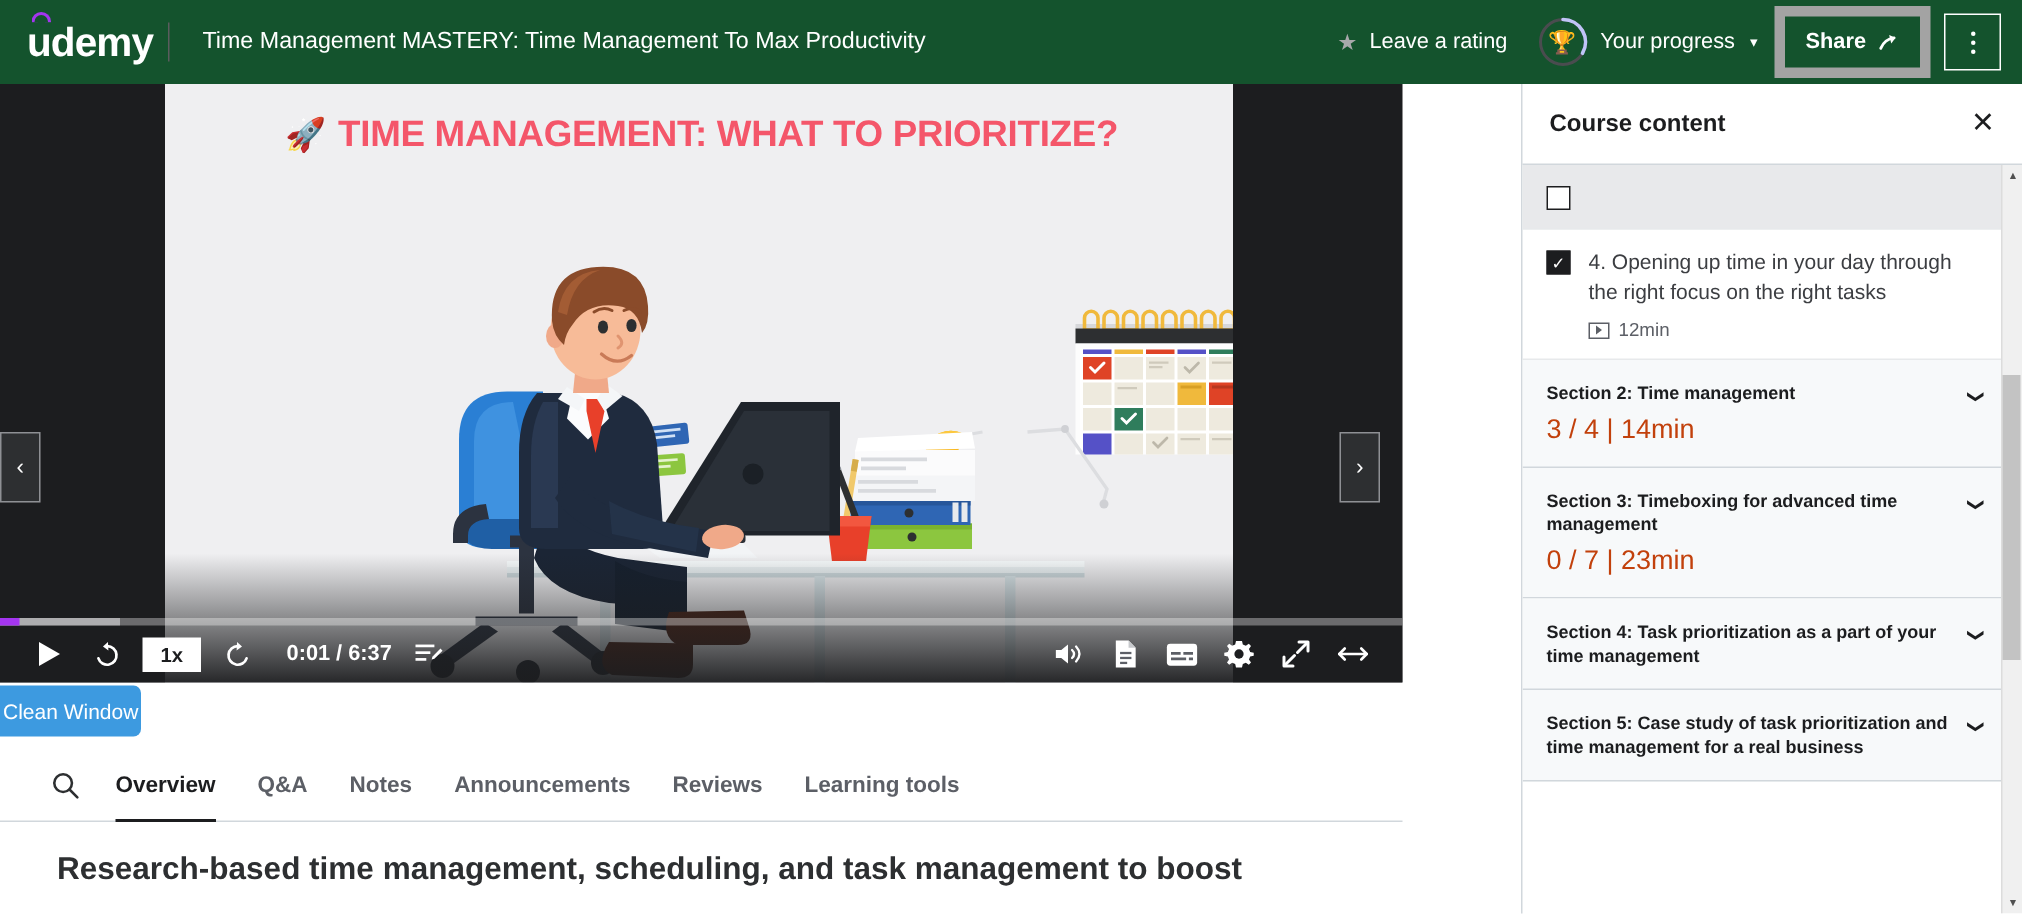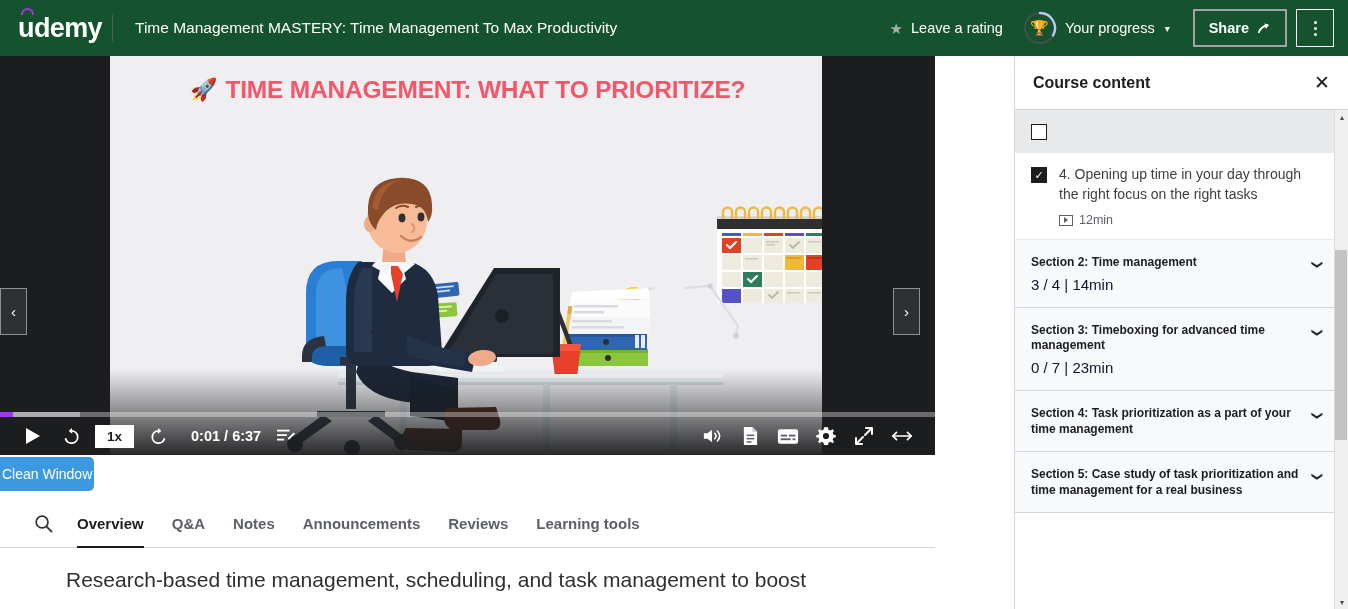--- a/index.html
+++ b/index.html
@@ -49,23 +49,23 @@
     display: flex; align-items: center; gap: 8px;
     color: #fff; font-size: 14.5px;
     padding: 7px 10px; cursor: pointer; white-space: nowrap;
   }
   .star-icon { color: #a8a9ab; font-size: 15px; line-height: 1; }
   #progress-ring { position: relative; width: 34px; height: 34px; flex: none; }
   #progress-ring svg { display: block; }
   #trophy { font-size: 15px; color: #d1d2d4; }
   .chev { font-size: 10px; color: #fff; margin-left: 2px; }
   #share-btn {
-    border: 2px solid #a3a3a3; background: transparent;
+    border: 7px solid #a3a3a3; background: transparent;
     color: #fff; font-size: 14.5px; font-weight: 700;
-    padding: 9px 14px; margin-left: 13px;
+    padding: 9px 14px; margin-left: 1px;
     display: flex; align-items: center; gap: 7px;
     cursor: pointer; font-family: inherit;
   }
   #more-btn {
     border: 1px solid #fff; background: transparent;
     color: #fff; width: 38px; height: 38px;
     margin-left: 9px; cursor: pointer;
     display: flex; flex-direction: column; align-items: center;
     justify-content: center; gap: 3px;
   }
@@ -166,23 +166,22 @@
   .tab.active { color: #1c1d1f; }
   .tab.active::after {
     content: ''; position: absolute; left: 0; right: 0; bottom: 0;
     height: 2px; background: #1c1d1f;
   }
 
   
   #blurb {
     position: absolute; left: 38px; top: 566px;
     width: 880px;
-    font-size: 21px; color: #2d2f31; font-weight: 400;
+    font-size: 21px; color: #2d2f31; font-weight: 700;
     line-height: 1.35;
-    margin-left: 28px;
   }
 
   
   #sidebar {
     position: absolute; top: 56px; right: 0;
     width: 334px; height: 553px;
     background: #fff; border-left: 1px solid #d1d7dc;
     display: flex; flex-direction: column;
   }
   #sidebar-header {
@@ -233,21 +232,21 @@
   }
 
   .section {
     display: flex; align-items: flex-start;
     padding: 15px 26px 14px 16px;
     border-bottom: 1px solid #d1d7dc;
     cursor: pointer; background: #f7f9fa;
   }
   .sec-body { flex: 1; min-width: 0; }
   .sec-title { font-size: 12px; font-weight: 700; color: #1c1d1f; line-height: 1.3; }
-  .sec-meta { font-size: 15px; color: #0f172a; margin-top: 5px; }
+  .sec-meta { font-size: 18px; color: #c2410c; margin-top: 5px; }
   .sec-chev { font-size: 11px; color: #1c1d1f; margin-left: 8px; margin-top: 3px; flex: none; }
 
   
   #sb-track {
     position: absolute; right: 0; top: 0;
     width: 14px; height: 100%;
     background: #f0f0f0; border-left: 1px solid #dcdcdc;
   }
   .sb-arrow {
     position: absolute; left: 0; width: 14px; height: 14px;

